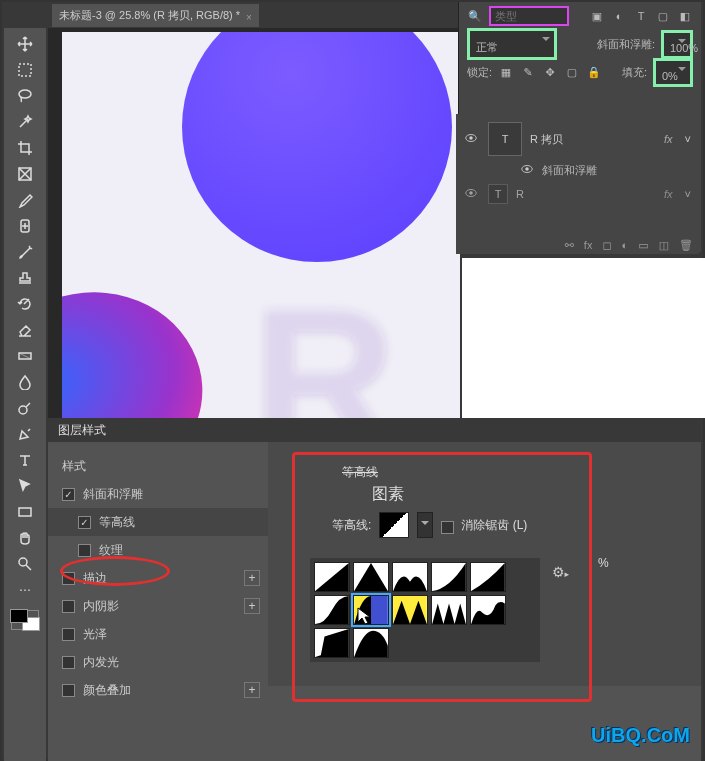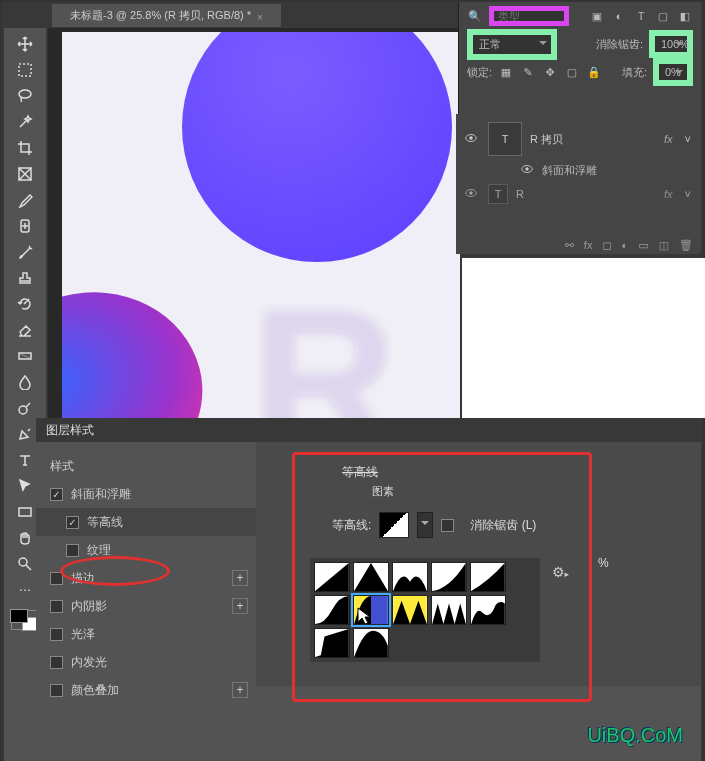--- a/index.html
+++ b/index.html
@@ -1,75 +1,75 @@
 <!DOCTYPE html>
 <html><head>
 <meta charset="utf-8">
 <style>
 *{margin:0;padding:0;box-sizing:border-box;font-family:"Microsoft YaHei",Arial,sans-serif}
 body{background:#383838;color:#ccc;font-size:12px;width:705px;height:761px;overflow:hidden;position:relative}
 .outer{border:2px solid #333;width:705px;height:761px;position:relative}
 .tabbar{height:26px;background:#383838;display:flex;align-items:center;padding-left:50px}
-.tab{background:#535353;padding:4px 18px;font-size:11px;display:flex;align-items:flex-end;gap:6px}
+.tab{background:#535353;padding:4px 7px;font-size:11px;display:flex;align-items:flex-end;gap:6px}
 .tab .x{font-size:10px;color:#999}
 .toolbar{position:absolute;left:2px;top:26px;width:42px;background:#535353;height:735px;display:flex;flex-direction:column;align-items:center;padding-top:4px;gap:2px}
 .tool{width:36px;height:24px;display:flex;align-items:center;justify-content:center;color:#ddd;cursor:pointer}
 .tool svg{width:16px;height:16px;fill:none;stroke:#ddd;stroke-width:1.5}
 .swatch{width:28px;height:20px;border:1px solid #888;margin-top:6px;position:relative}
 .swatch .fg{position:absolute;width:18px;height:14px;background:#000;border:1px solid #999;top:-2px;left:-2px}
 .swatch .bg{position:absolute;width:18px;height:14px;background:#fff;border:1px solid #999;bottom:-2px;right:-2px}
 .canvas{position:absolute;left:46px;top:26px;width:412px;height:390px;background:#282828}
 .canvas-inner{position:absolute;left:14px;top:4px;width:398px;height:386px;background:#f0eef6;overflow:hidden}
 .circle{position:absolute;width:270px;height:270px;border-radius:50%;background:radial-gradient(circle at 40% 30%,#7c5cff,#5a3fff);top:-40px;left:120px}
 .blob{position:absolute;width:220px;height:200px;background:radial-gradient(ellipse at 30% 40%,#3366ff 0%,#9933cc 60%,#ff3399 100%);border-radius:50% 60% 55% 50%;top:260px;left:-80px;transform:rotate(-15deg)}
 .glass-r{position:absolute;top:230px;left:190px;font-size:200px;font-weight:700;color:rgba(255,255,255,0.15);text-shadow:0 2px 8px rgba(180,160,220,0.4);font-family:Arial}
 .rpanel{position:absolute;right:2px;top:0;width:243px;height:250px;background:#454545;border-left:1px solid #222}
 .rpanel-row{display:flex;align-items:center;padding:4px 8px;height:28px;gap:6px;font-size:11px;color:#bbb}
-.rpanel-row input[type=text]{background:#333;border:5px solid #d946ef;color:#ccc;height:20px;padding:0 4px;font-size:11px}
+.rpanel-row input[type=text]{background:#333;border:2px solid #d946ef;color:#ccc;height:20px;padding:0 4px;font-size:11px}
 .icn{width:16px;height:16px;display:inline-flex;align-items:center;justify-content:center;color:#bbb}
-.drop{background:#333;border:6px solid #86efac;padding:2px 18px 2px 6px;position:relative;font-size:11px}
+.drop{background:#333;border:3px solid #86efac;padding:9px 18px 2px 6px;position:relative;font-size:11px}
 .drop:after{content:"";position:absolute;right:4px;top:6px;border:4px solid transparent;border-top-color:#999}
 .layers{position:absolute;right:2px;top:112px;width:243px;background:#454545;height:140px;padding:4px 0}
 .layer-row{display:flex;align-items:center;padding:4px 8px;gap:8px;font-size:11px}
 .layer-thumb{width:34px;height:34px;border:1px solid #666;display:flex;align-items:center;justify-content:center;background:#3a3a3a}
 .eye{width:16px;height:16px}
 .eye svg{width:14px;height:14px;fill:#ccc}
 .fx-label{color:#aaa;font-style:italic;margin-left:auto;font-size:11px}
 .sub{padding-left:50px;font-size:11px;color:#bbb;display:flex;align-items:center;gap:6px;height:20px}
 .layer-bottom{position:absolute;bottom:2px;right:6px;display:flex;gap:10px;color:#999;font-size:11px}
 .whitestrip{position:absolute;left:460px;top:256px;width:243px;height:160px;background:#fff}
-.layerstyle{position:absolute;left:34px;top:416px;right:2px;height:343px;background:#535353}
+.layerstyle{position:absolute;left:46px;top:416px;right:2px;height:343px;background:#535353}
 .ls-title{background:#383838;height:24px;padding:4px 10px;font-size:12px;color:#ddd}
 .ls-body{display:flex;height:244px}
 .ls-left{width:220px;background:#535353;padding:10px 0}
 .ls-item{display:flex;align-items:center;height:28px;padding:0 14px;gap:8px;font-size:12px;color:#ccc;position:relative}
 .ls-item.sel{background:#454545}
 .chk{width:13px;height:13px;border:1px solid #888;background:#333;display:inline-flex;align-items:center;justify-content:center;font-size:10px;color:#ccc}
 .chk.on:before{content:"✓";font-size:10px}
 .plus{position:absolute;right:8px;width:16px;height:16px;border:1px solid #777;display:flex;align-items:center;justify-content:center;font-size:12px;color:#ccc}
 .redring{position:absolute;border:3px solid #e03030;border-radius:50%;width:110px;height:30px;left:58px;top:554px;pointer-events:none}
 .ls-right{flex:1;background:#4a4a4a;position:relative;padding:14px}
 .redbox{position:absolute;border:3px solid #e03030;left:290px;top:450px;width:300px;height:250px;pointer-events:none;border-radius:4px}
 .contour-label{position:absolute;left:340px;top:462px;font-size:12px;color:#ddd}
-.contour-label2{position:absolute;left:370px;top:482px;font-size:11px;color:#ddd}
+.contour-label2{position:absolute;left:370px;top:482px;font-size:16px;color:#ddd}
 .contour-row{position:absolute;left:330px;top:510px;display:flex;align-items:center;gap:8px;font-size:12px;color:#ddd}
 .contour-thumb{width:30px;height:26px;background:linear-gradient(135deg,#000 0%,#000 50%,#fff 50%,#fff 100%);border:1px solid #222}
 .contour-dd{width:16px;height:26px;background:#333;border:1px solid #222;display:flex;align-items:center;justify-content:center}
 .contour-dd:after{content:"";border:4px solid transparent;border-top-color:#aaa}
-.anti{display:flex;align-items:center;gap:16px}
+.anti{display:flex;align-items:flex-end;gap:7px}
 .pct{position:absolute;left:596px;top:554px;font-size:12px;color:#ddd}
 .presets{position:absolute;left:308px;top:556px;width:230px;display:flex;flex-wrap:wrap;gap:3px;background:#3a3a3a;padding:4px}
 .preset{width:36px;height:30px;background:#fff;border:1px solid #222;position:relative;overflow:hidden}
 .preset.sel{outline:2px solid #4af}
 .gear{position:absolute;left:550px;top:562px;color:#ccc;font-size:14px}
 .preset svg{width:100%;height:100%}
 .cursor{position:absolute;left:352px;top:604px;width:20px;height:20px;z-index:10}
 .cursor svg{fill:#fff;stroke:#000;stroke-width:1}
 .bluecircle{position:absolute;left:332px;top:590px;width:56px;height:56px;border-radius:50%;background:rgba(60,80,200,0.7)}
-.watermark{position:absolute;right:20px;bottom:12px;font-size:20px;font-weight:400;color:#22c55e;text-shadow:1px 1px 0 #003366,-1px -1px 0 #003366}
+.watermark{position:absolute;right:13px;bottom:12px;font-size:20px;font-weight:700;color:#0ea5e9;text-shadow:1px 1px 0 #003366,-1px -1px 0 #003366}
 </style>
 </head>
 <body>
 
 <div class="outer">
 
 <div class="tabbar">
   <div class="tab">
     <span>未标题-3 @ 25.8% (R 拷贝, RGB/8) *</span>
     <span class="x">×</span>
@@ -210,22 +210,22 @@
     <span style="flex:1"></span>
     <span class="icn">▣</span>
     <span class="icn">◐</span>
     <span class="icn">T</span>
     <span class="icn">▢</span>
     <span class="icn">◧</span>
   </div>
   <div class="rpanel-row">
     <span class="drop" style="width:90px">正常</span>
     <span style="flex:1"></span>
-    <span>消除锯齿:</span>
-    <span class="drop" style="width:44px">100%</span>
+    <span>斜面和浮雕:</span>
+    <span class="drop" style="width:32px">100%</span>
   </div>
   <div class="rpanel-row">
     <span>锁定:</span>
     <span class="icn">▦</span>
     <span class="icn">✎</span>
     <span class="icn">✥</span>
     <span class="icn">▢</span>
     <span class="icn">🔒</span>
     <span style="flex:1"></span>
     <span>填充:</span>

